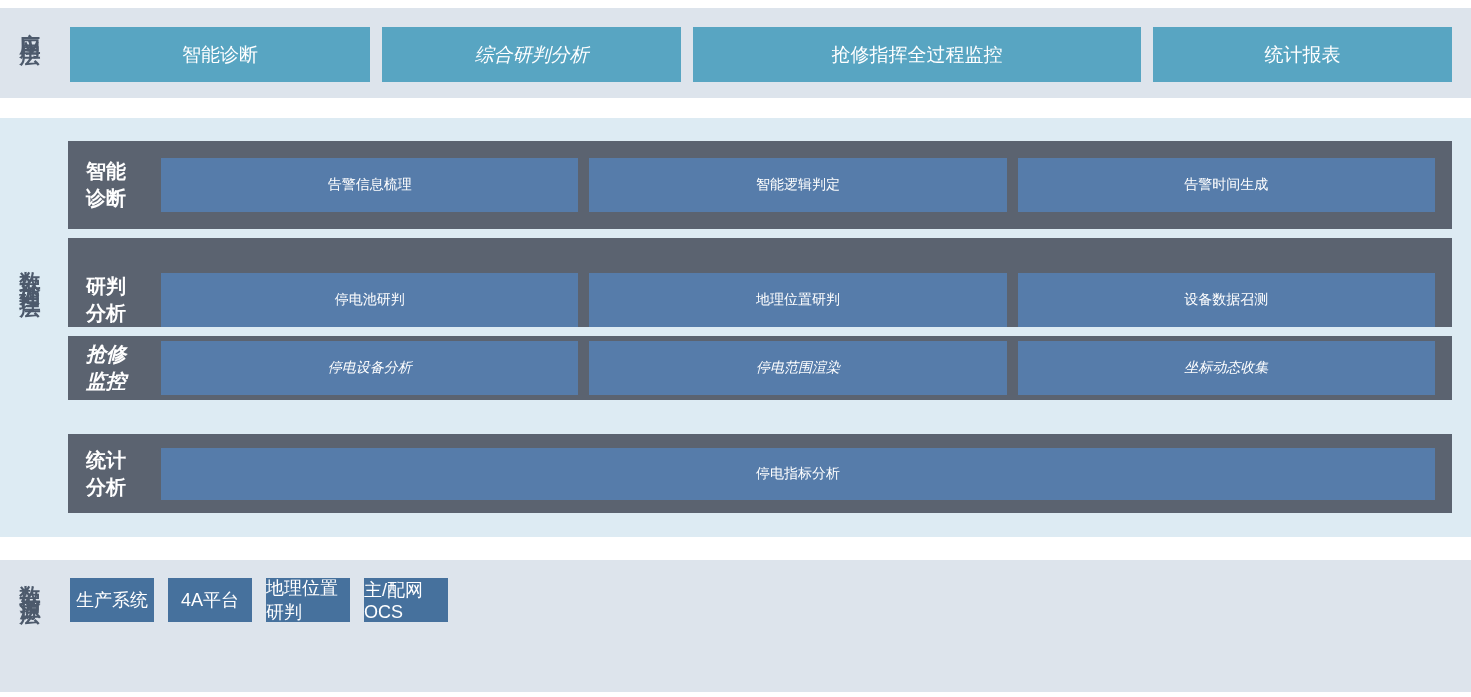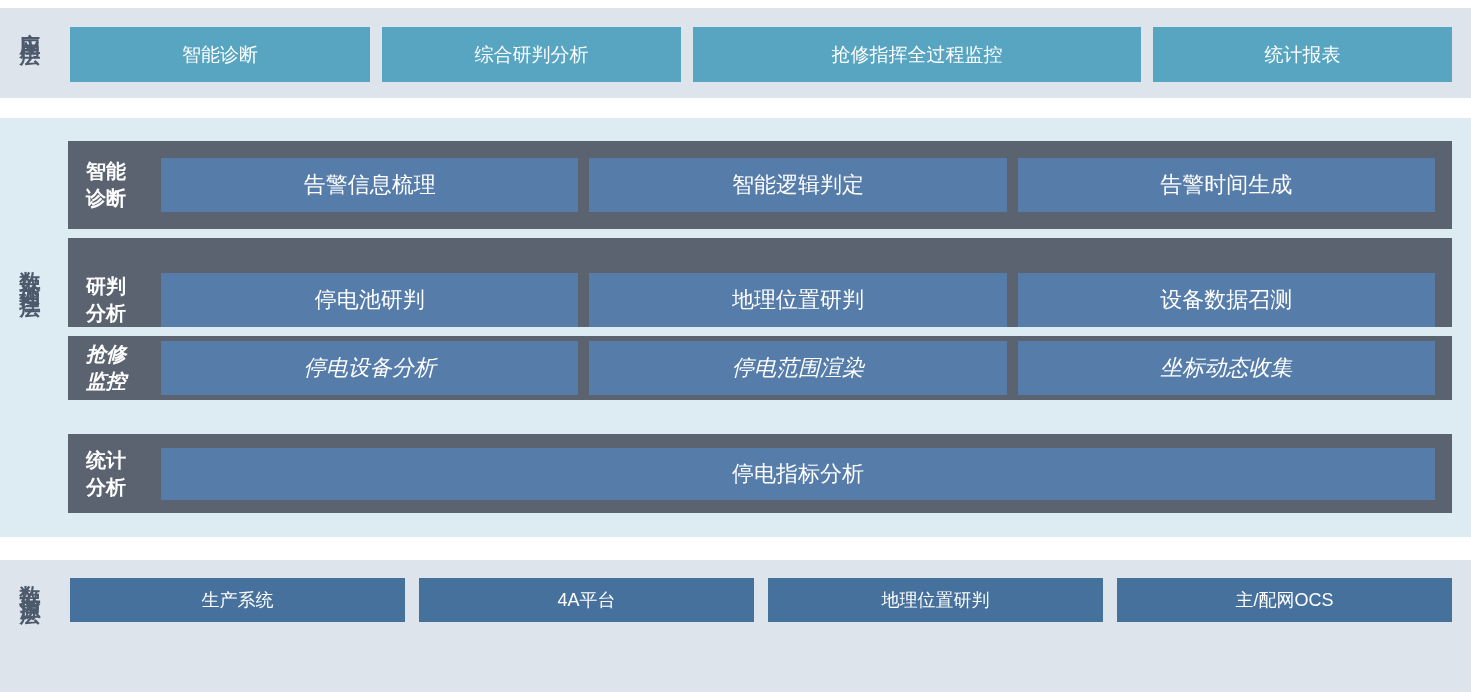--- a/index.html
+++ b/index.html
@@ -25,53 +25,53 @@
   
   .app-buttons {
     position:absolute; left:70px; right:19px; top:19px; height:55px;
     display:flex; gap:12px;
   }
   .app-btn {
     background:#58a5c2; color:#ffffff; font-size:19px;
     display:flex; align-items:center; justify-content:center;
   }
   .app-btn.w1 { flex:300 0 0; }
-  .app-btn.w2 { flex:299 0 0; }
+  .app-btn.w2 { flex:299 0 0;font-style:italic; }
   .app-btn.w3 { flex:448 0 0; }
   .app-btn.w4 { flex:299 0 0; }
 
   
   .proc-row {
     position:absolute; left:68px; width:1384px; background:#5b6370;
     display:flex; align-items:center;
   }
   .proc-row.r1 { top:23px;  height:88px; }
   .proc-row.r2 { top:120px; height:89px;align-items:flex-end; }
   .proc-row.r3 { top:218px; height:64px;font-style:italic; }
   .proc-row.r4 { top:316px; height:79px;justify-content:space-between; }
   .row-label {
     flex:0 0 93px; padding-left:18px;
     color:#ffffff; font-weight:bold; font-size:20px; line-height:1.35;
     word-break:break-all;
   }
   .row-label span { display:inline-block; width:2.1em; }
   .row-buttons { flex:1; display:flex; gap:11px; margin-right:17px; }
   .proc-btn {
-    flex:1 0 0; height:54px; background:#567caa; color:#ffffff; font-size:22px;
+    flex:1 0 0; height:54px; background:#567caa; color:#ffffff; font-size:14px;
     display:flex; align-items:center; justify-content:center;
   }
   .proc-row.r4 .proc-btn { height:52px; }
   .proc-btn.dashed {
     flex:2.03 0 0; background:#46719d; border:2px dashed #ffffff;
   }
 
   
   .src-rows {
     position:absolute; left:70px; right:19px; top:18px;
-    display:flex; flex-direction:column; gap:11px;
+    display:flex; flex-direction:row; gap:11px;
   }
   .src-row { display:flex; gap:14px; height:44px; }
   .src-btn {
     flex:1 0 0; background:#46719d; color:#ffffff; font-size:18px;
     display:flex; align-items:center; justify-content:center;
   }
 </style>
 </head>
 <body>
 

